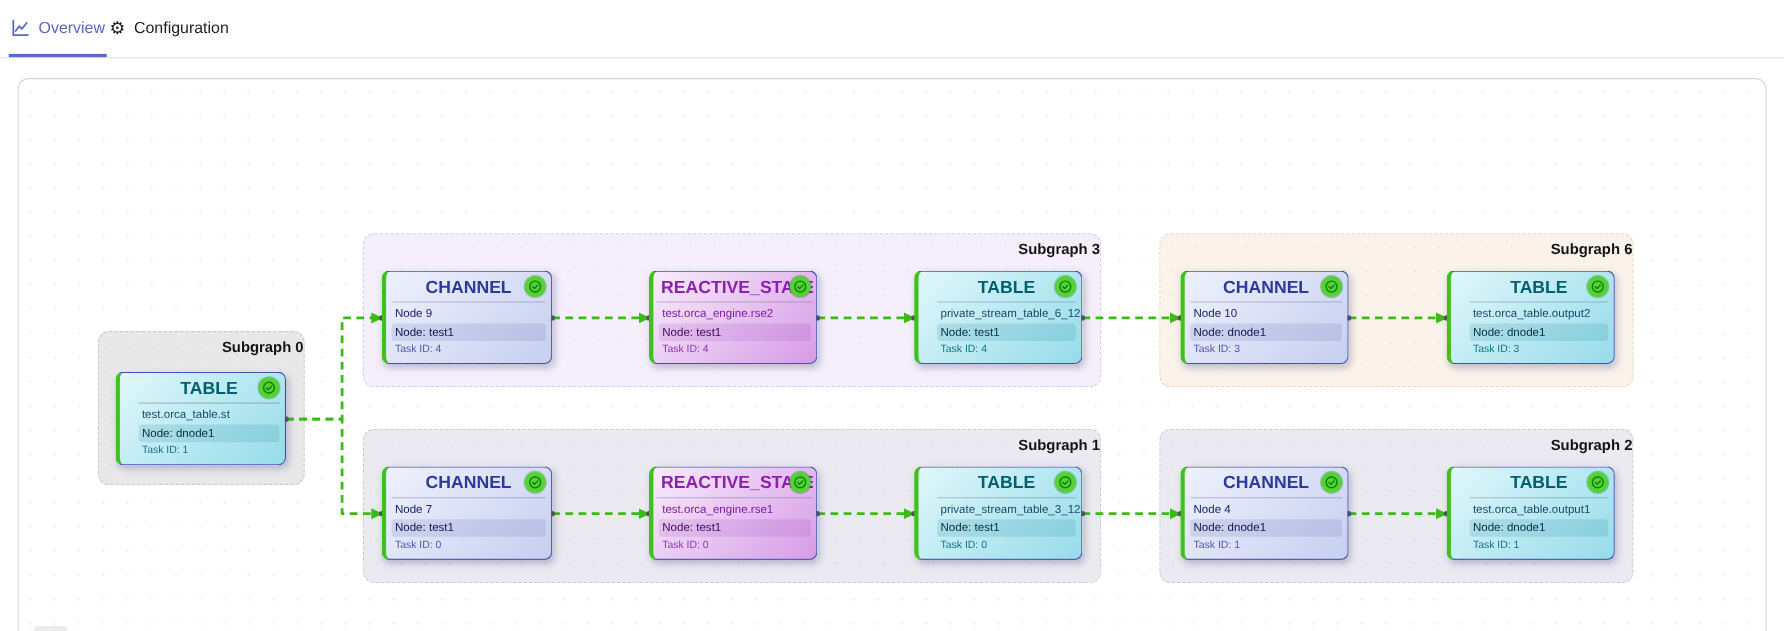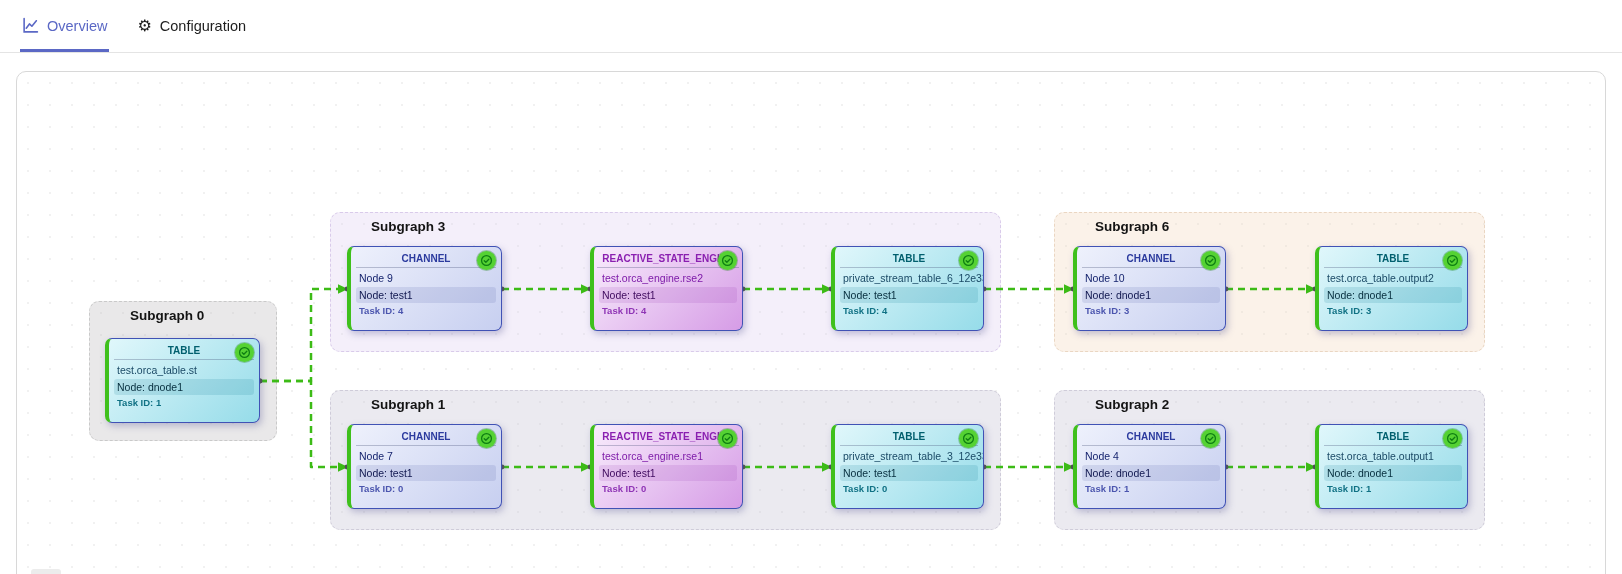--- a/index.html
+++ b/index.html
@@ -1,61 +1,61 @@
 <!DOCTYPE html>
 <html><head>
 <meta charset="utf-8">
 <style>
   html,body{margin:0;padding:0;background:#ffffff;width:1622px;height:574px;overflow:hidden;
     font-family:"Liberation Sans", sans-serif;}
   
   .tab-bar{position:absolute;left:0;top:0;width:1622px;height:53px;background:#fff;
-    border-bottom:1px solid #e4e4e4;display:flex;align-items:stretch;padding-left:20px;gap:26px;box-sizing:border-box;}
+    border-bottom:1px solid #e4e4e4;display:flex;align-items:stretch;padding-left:8px;box-sizing:border-box;}
   .tab{display:flex;align-items:center;gap:8px;font-size:14.5px;color:#1d1d1d;cursor:pointer;
     border-bottom:3px solid transparent;padding:2px 2px 0 2px;box-sizing:border-box;}
   .tab.active{color:#5b68c5;border-bottom-color:#5b68c5;}
   .tab svg{display:block;}
   
   #canvas{position:absolute;left:16px;top:71px;width:1590px;height:520px;box-sizing:border-box;
     border:1px solid #d8d8d8;border-radius:10px;overflow:hidden;background-color:#fff;
     background-image:radial-gradient(rgba(0,0,0,0.055) 1px, transparent 1.3px);background-size:22px 22px;}
   
   .subgraph{position:absolute;border-radius:10px;border:1px dashed #ccc;z-index:1;box-sizing:border-box;
     background-image:radial-gradient(rgba(0,0,0,0.04) 1px, transparent 1.3px);background-size:22px 22px;}
   .subgraph.theme-grey{background-color:#e9e8e9;border-color:#c9c9c9;}
   .subgraph.theme-purple{background-color:#f4effa;border-color:#d9cbea;}
   .subgraph.theme-peach{background-color:#fbf2e9;border-color:#ead6c2;}
   .subgraph.theme-greylav{background-color:#ebeaf0;border-color:#cfccd9;}
-  .sg-title{font-size:13.5px;font-weight:700;color:#141414;text-align:left;padding-top:6px;padding-left:40px;}
+  .sg-title{font-size:13.5px;font-weight:700;color:#141414;text-align:right;padding-top:6px;padding-left:40px;}
   
   #edge-layer{position:absolute;left:0;top:0;z-index:2;pointer-events:none;}
   
   .node{position:absolute;z-index:3;box-sizing:border-box;border:1px solid #4052b5;
     border-left:4px solid #3fc01c;border-radius:7px;overflow:hidden;cursor:pointer;
     box-shadow:2px 3px 7px rgba(90,90,150,.35);}
-  .nd-title{font-size:10px;font-weight:700;text-align:center;white-space:nowrap;overflow:hidden;
+  .nd-title{font-size:16px;font-weight:700;text-align:center;white-space:nowrap;overflow:hidden;
     padding:6px 8px 3px 8px;margin:0 5px;border-bottom:1px solid rgba(60,70,110,.3);}
   .nd-badge{position:absolute;top:4px;right:5px;width:19px;height:19px;border-radius:50%;
     background:#55d233;display:flex;align-items:center;justify-content:center;box-shadow:0 0 0 1px rgba(30,130,20,.35);}
   .nd-badge svg{width:15px;height:15px;}
   .nd-row1{font-size:10.5px;padding:4px 8px 1px 8px;white-space:nowrap;overflow:hidden;}
   .nd-row2{font-size:10.5px;font-weight:400;margin:2px 5px 0 5px;padding:2px 3px;border-radius:3px;
     white-space:nowrap;overflow:hidden;}
-  .nd-row3{font-size:9.5px;padding:2px 8px;white-space:nowrap;font-weight:bold;}
+  .nd-row3{font-size:9.5px;padding:2px 8px;white-space:nowrap;}
   .node.channel{background:linear-gradient(135deg,#eef1fc 0%,#c7cff0 100%);}
   .node.channel .nd-title{color:#2b3a9e;}
   .node.channel .nd-row1{color:#16246e;}
   .node.channel .nd-row2{color:#10174f;background:rgba(70,85,160,.14);}
   .node.channel .nd-row3{color:#4b55ae;}
   .node.rse{background:linear-gradient(135deg,#f8ecfc 0%,#d69ce6 100%);}
   .node.rse .nd-title{color:#8a1fb0;margin:0 3px;padding-left:4px;padding-right:4px;}
   .node.rse .nd-row1{color:#7d1aa8;}
   .node.rse .nd-row2{color:#3f0a5e;background:rgba(140,40,170,.13);}
   .node.rse .nd-row3{color:#8f35b5;}
-  .node.table{background:linear-gradient(135deg,#e0f7fb 0%,#96dce9 100%);}
+  .node.table{background:linear-gradient(135deg,#e0f7fb 0%,#96dce9 100%);padding-left:12px;}
   .node.table .nd-title{color:#015f6e;}
   .node.table .nd-row1{color:#1b4a66;}
   .node.table .nd-row2{color:#062e3e;background:rgba(0,110,140,.14);}
   .node.table .nd-row3{color:#107184;}
   
   #minimap-stub{position:absolute;left:14px;top:497px;width:30px;height:12px;background:#ececec;
     border-radius:3px;z-index:4;}
 </style>
 </head>
 <body>

